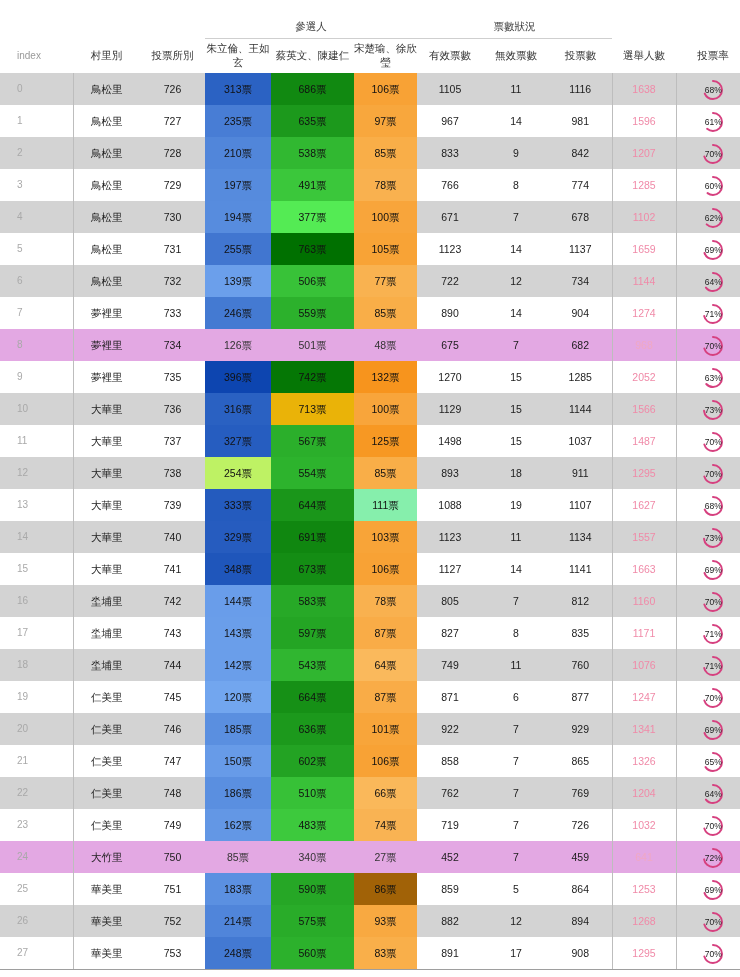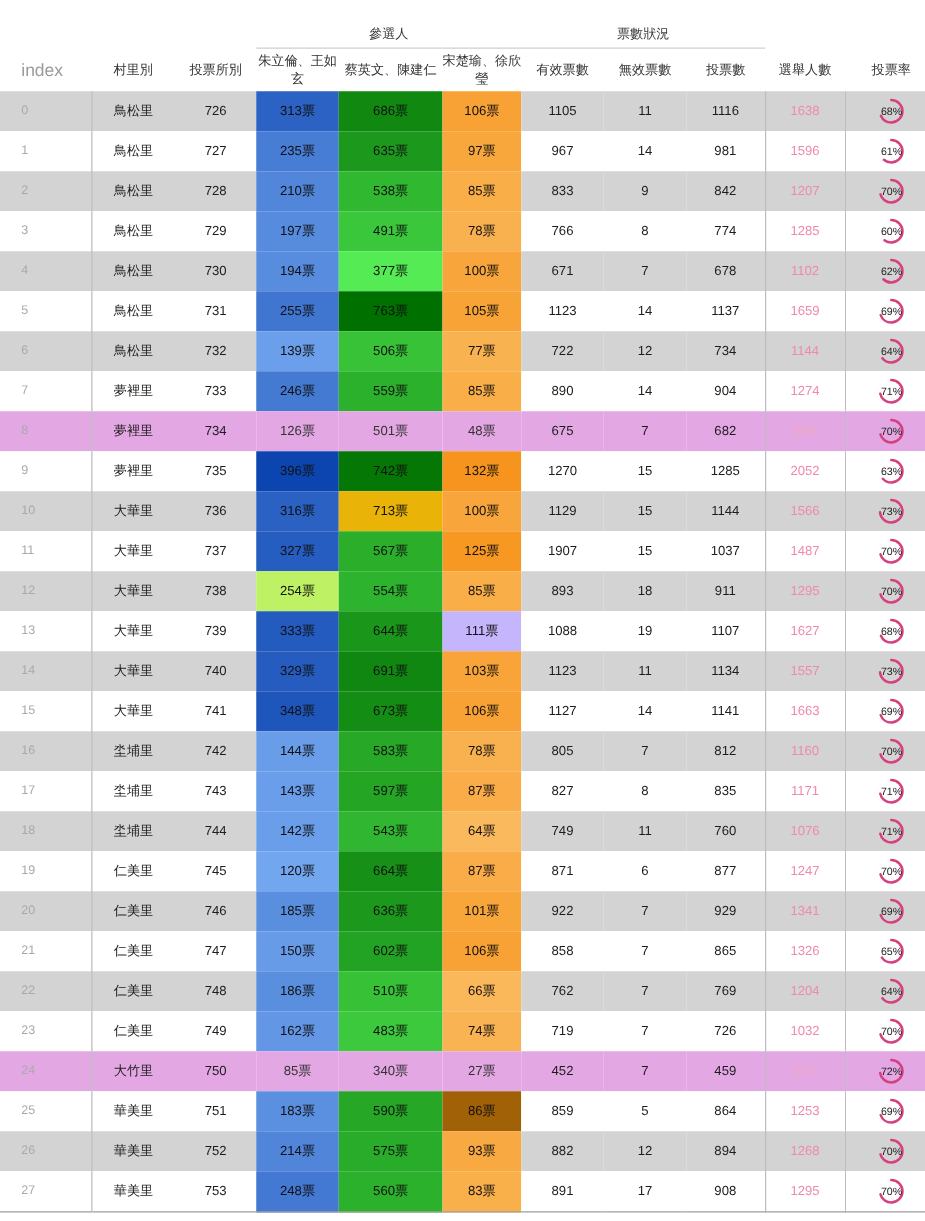--- a/index.html
+++ b/index.html
@@ -18,21 +18,21 @@
     background:#fff;
   }
   thead tr.grouprow th.grp{
     border-bottom:1px solid #cfcfcf;
   }
   thead tr.labelrow th{
     height:34px;vertical-align:middle;
     font-size:10.5px;font-weight:400;color:#333;text-align:center;
     background:#fff;padding:0;
   }
-  thead tr.labelrow th.idxh{color:#9a9a9a;text-align:left;padding-left:17px;font-size:14px;}
+  thead tr.labelrow th.idxh{color:#9a9a9a;text-align:left;padding-left:17px;font-size:10px;}
 
   
   tbody tr{height:32px;}
   tbody td{
     font-size:10.5px;color:#1c1c1c;text-align:center;
     padding:0;border:0;height:32px;line-height:32px;white-space:nowrap;
   }
   tbody tr.odd td{background:#ffffff;}
   tbody tr.even td{background:#d3d3d3;}
   tbody tr.hl td{background:#e3a8e3 !important;}
@@ -265,21 +265,21 @@
               <circle cx="12" cy="12" r="9" fill="none" stroke="#d6407f" stroke-width="2" stroke-dasharray="41.28 56.55" stroke-linecap="round" transform="rotate(-90 12 12)"></circle>
             </svg><span>73%</span></span></td>
       </tr>
       <tr class="odd">
         <td class="idx">11</td>
         <td class="vil sep-l">大華里</td>
         <td>737</td>
         <td class="cand" style="background:rgb(38,93,192)">327票</td>
         <td class="cand" style="background:rgb(43,175,43)">567票</td>
         <td class="cand" style="background:rgb(247,152,35)">125票</td>
-        <td>1907</td>
+        <td>1498</td>
         <td>15</td>
         <td class="sep-r">1037</td>
         <td class="elig sep-r">1487</td>
         <td class="rate"><span class="donut"><svg width="24" height="24" viewBox="0 0 24 24">
               <circle cx="12" cy="12" r="9" fill="none" stroke="#d6407f" stroke-width="2" stroke-dasharray="39.58 56.55" stroke-linecap="round" transform="rotate(-90 12 12)"></circle>
             </svg><span>70%</span></span></td>
       </tr>
       <tr class="even">
         <td class="idx">12</td>
         <td class="vil sep-l">大華里</td>
@@ -294,21 +294,21 @@
         <td class="rate"><span class="donut"><svg width="24" height="24" viewBox="0 0 24 24">
               <circle cx="12" cy="12" r="9" fill="none" stroke="#d6407f" stroke-width="2" stroke-dasharray="39.58 56.55" stroke-linecap="round" transform="rotate(-90 12 12)"></circle>
             </svg><span>70%</span></span></td>
       </tr>
       <tr class="odd">
         <td class="idx">13</td>
         <td class="vil sep-l">大華里</td>
         <td>739</td>
         <td class="cand" style="background:rgb(36,91,190)">333票</td>
         <td class="cand" style="background:rgb(26,150,26)">644票</td>
-        <td class="cand" style="background:#c4b5fd">111票</td>
+        <td class="cand" style="background:#86efac">111票</td>
         <td>1088</td>
         <td>19</td>
         <td class="sep-r">1107</td>
         <td class="elig sep-r">1627</td>
         <td class="rate"><span class="donut"><svg width="24" height="24" viewBox="0 0 24 24">
               <circle cx="12" cy="12" r="9" fill="none" stroke="#d6407f" stroke-width="2" stroke-dasharray="38.45 56.55" stroke-linecap="round" transform="rotate(-90 12 12)"></circle>
             </svg><span>68%</span></span></td>
       </tr>
       <tr class="even">
         <td class="idx">14</td>

